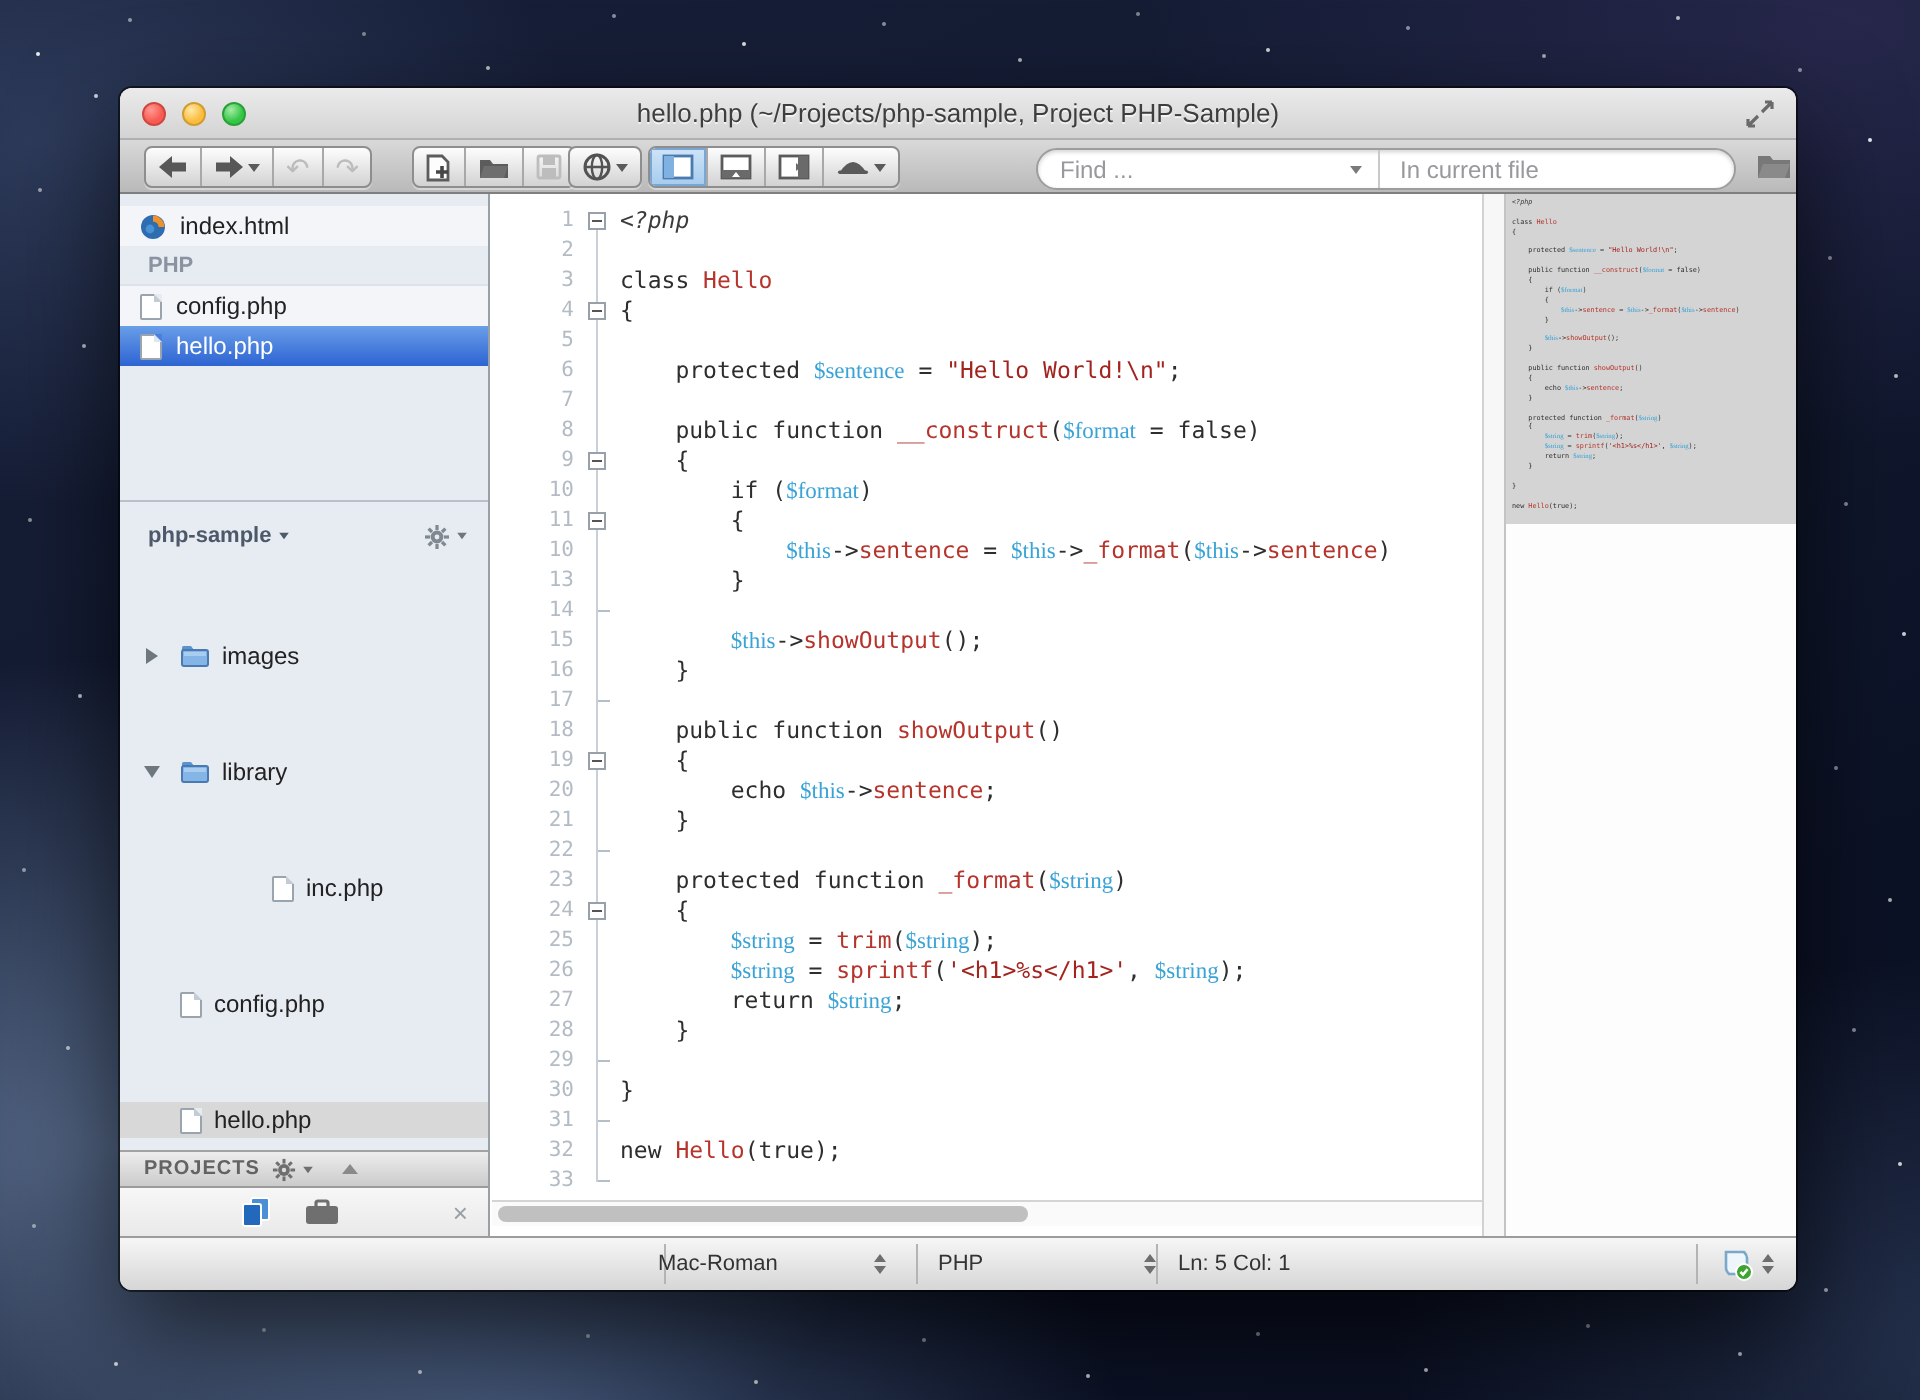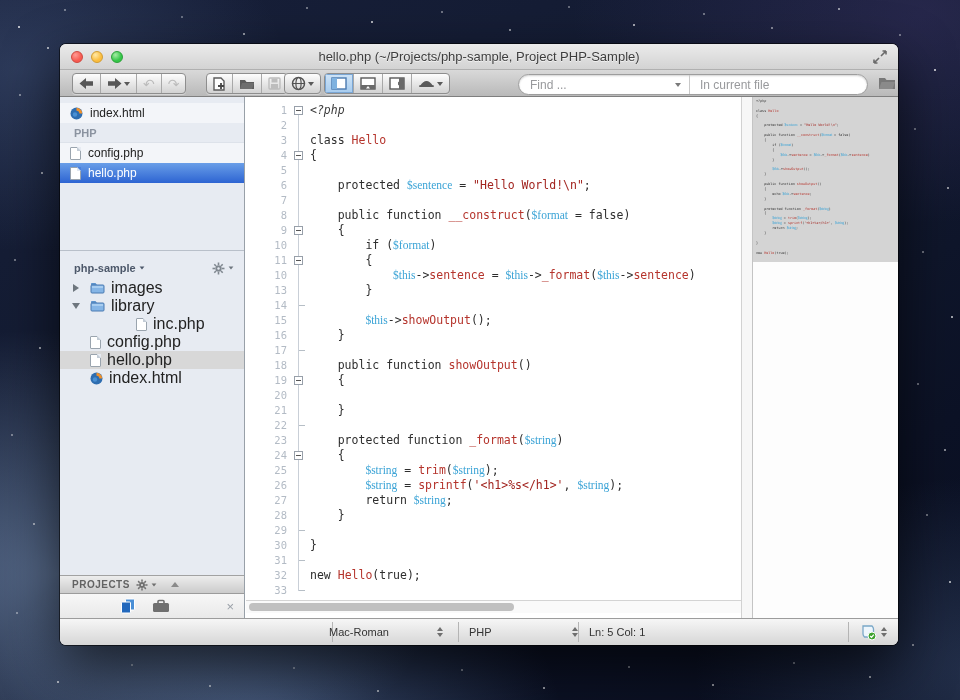--- a/index.html
+++ b/index.html
@@ -82,21 +82,21 @@
   .of-row{height:20px;display:flex;align-items:center;padding-left:10px;gap:7px;font-size:12px;color:#222;background:#f3f5f9;}
   .of-row.sel{background:linear-gradient(#699ee8,#2d64d2);color:#fff;}
   .files-pane{position:absolute;top:0;left:0;width:100%;height:153px;padding-top:6px;overflow:hidden;}
   .pane-div{position:absolute;top:153px;left:0;width:100%;height:1px;background:#b9c0ca;}
   .tree-pane{position:absolute;top:154px;left:0;width:100%;height:324px;padding-top:6px;overflow:hidden;}
   .proj-header{height:22px;display:flex;align-items:center;padding:0 10px 0 14px;}
   .proj-name{font-size:11px;font-weight:bold;color:#4d586a;display:flex;align-items:center;gap:3px;}
   .proj-name .caret-down{border-top-color:#4d586a;transform:scale(.8);}
   .proj-header .spacer{flex:1;}
   .gear-wrap{display:flex;align-items:center;gap:3px;}
-  .tree-row{height:18px;display:flex;align-items:center;padding-left:8px;gap:6px;font-size:16px;color:#222;position:relative;}
+  .tree-row{height:18px;display:flex;align-items:center;padding-left:8px;gap:6px;font-size:12px;color:#222;position:relative;margin-top:40px;}
   .tree-row.sel{background:#d8d8d8;}
   .tri-slot{width:16px;display:flex;justify-content:center;flex:none;}
   .tri-r{width:0;height:0;border-top:4px solid transparent;border-bottom:4px solid transparent;border-left:6px solid #6e767e;}
   .tri-d{width:0;height:0;border-left:4px solid transparent;border-right:4px solid transparent;border-top:6px solid #6e767e;}
   .projects-bar{position:absolute;top:478px;left:0;width:100%;height:19px;
     background:linear-gradient(#ededed,#cbcbcb);border-top:1px solid #a2a2a2;border-bottom:1px solid #9b9b9b;
     display:flex;align-items:center;padding-left:12px;gap:6px;}
   .projects-bar .lbl{font-size:10px;font-weight:bold;color:#636363;letter-spacing:.5px;}
   .collapse-tri{width:0;height:0;border-left:4px solid transparent;border-right:4px solid transparent;border-bottom:5px solid #8a8a8a;margin-left:8px;}
   .side-toolbar{position:absolute;top:497px;left:0;width:100%;height:24px;background:linear-gradient(#f7f7f7,#e9e9e9);
@@ -522,20 +522,21 @@
           <div class="cl">
             <span class="ln">19</span>
             <span class="fold">
               <i class="f-box"></i>
             </span>
             <span class="ct"><span class="tk-k">    {</span></span>
           </div>
           <div class="cl">
             <span class="ln">20</span>
             <span class="fold"></span>
+            <span class="ct"><span class="tk-k">        echo </span><span class="tk-v">$this</span><span class="tk-k">-&gt;</span><span class="tk-i">sentence</span><span class="tk-k">;</span></span>
           </div>
           <div class="cl">
             <span class="ln">21</span>
             <span class="fold"></span>
             <span class="ct"><span class="tk-k">    }</span></span>
           </div>
           <div class="cl">
             <span class="ln">22</span>
             <span class="fold">
               <i class="f-tick"></i>

